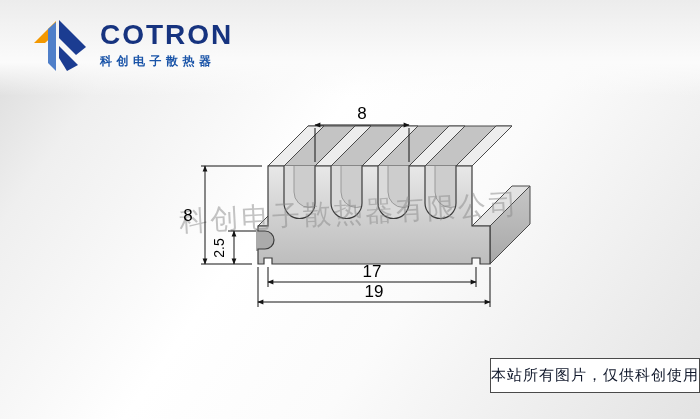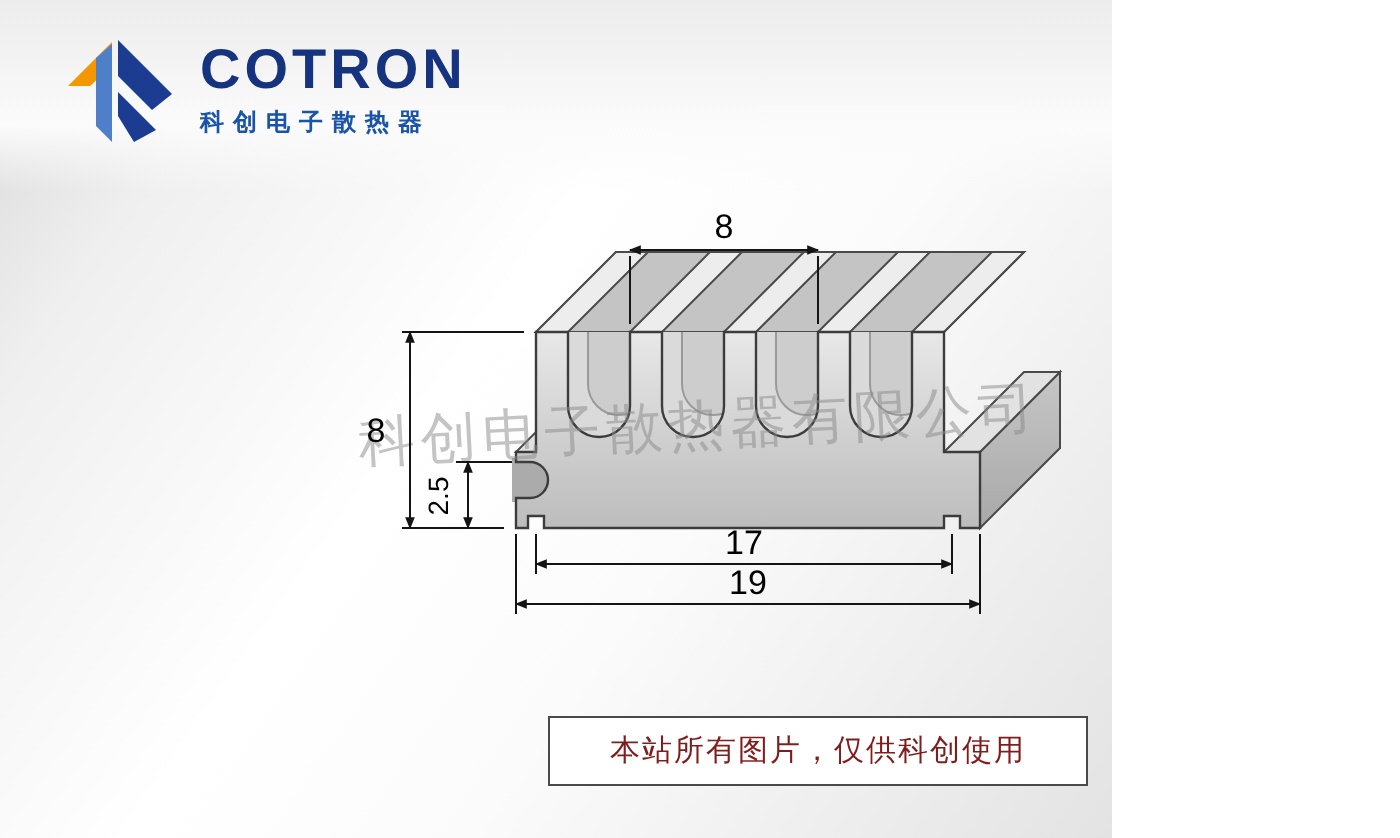--- a/index.html
+++ b/index.html
@@ -1,18 +1,18 @@
 <!DOCTYPE html>
 <html><head>
 <meta charset="utf-8">
 <style>
   html,body{margin:0;padding:0;}
   .page{
     position:relative;
-    width:556px;height:419px;
+    width:700px;height:419px;
     overflow:hidden;
     font-family:"Liberation Sans",sans-serif;
     background:linear-gradient(125deg,#d7d7d7 0%,#efefef 16%,#ffffff 42%,#fbfbfb 62%,#e3e3e3 100%);
   }
   .header{
     position:absolute;top:0;left:0;right:0;height:96px;
     background:linear-gradient(180deg,#ececec 0%,#fbfbfb 65%,rgba(251,251,251,0) 100%);
   }
   .logo{
     position:absolute;left:26px;top:13px;
@@ -23,23 +23,23 @@
   .brand-en{
     font-size:28px;font-weight:700;color:#16337f;
     letter-spacing:2px;line-height:1.05;
   }
   .brand-cn{
     font-size:12px;font-weight:700;color:#1a54a8;
     letter-spacing:4.5px;margin-top:3px;
   }
   .drawing{position:absolute;left:0;top:0;width:700px;height:419px;}
   .notice{
-    position:absolute;right:12px;bottom:26px;
+    position:absolute;right:0;bottom:26px;
     border:1px solid #4a4a4a;background:#ffffff;
-    padding:7px 30px;font-size:15px;color:#7f1d1d;
+    padding:7px 0;font-size:15px;color:#0f172a;
     letter-spacing:1px;white-space:nowrap;
   }
   .dim-text{fill:#000;}
   .wm{opacity:0.5;}
 </style>
 </head>
 <body>
 
 <div class="page">
 

